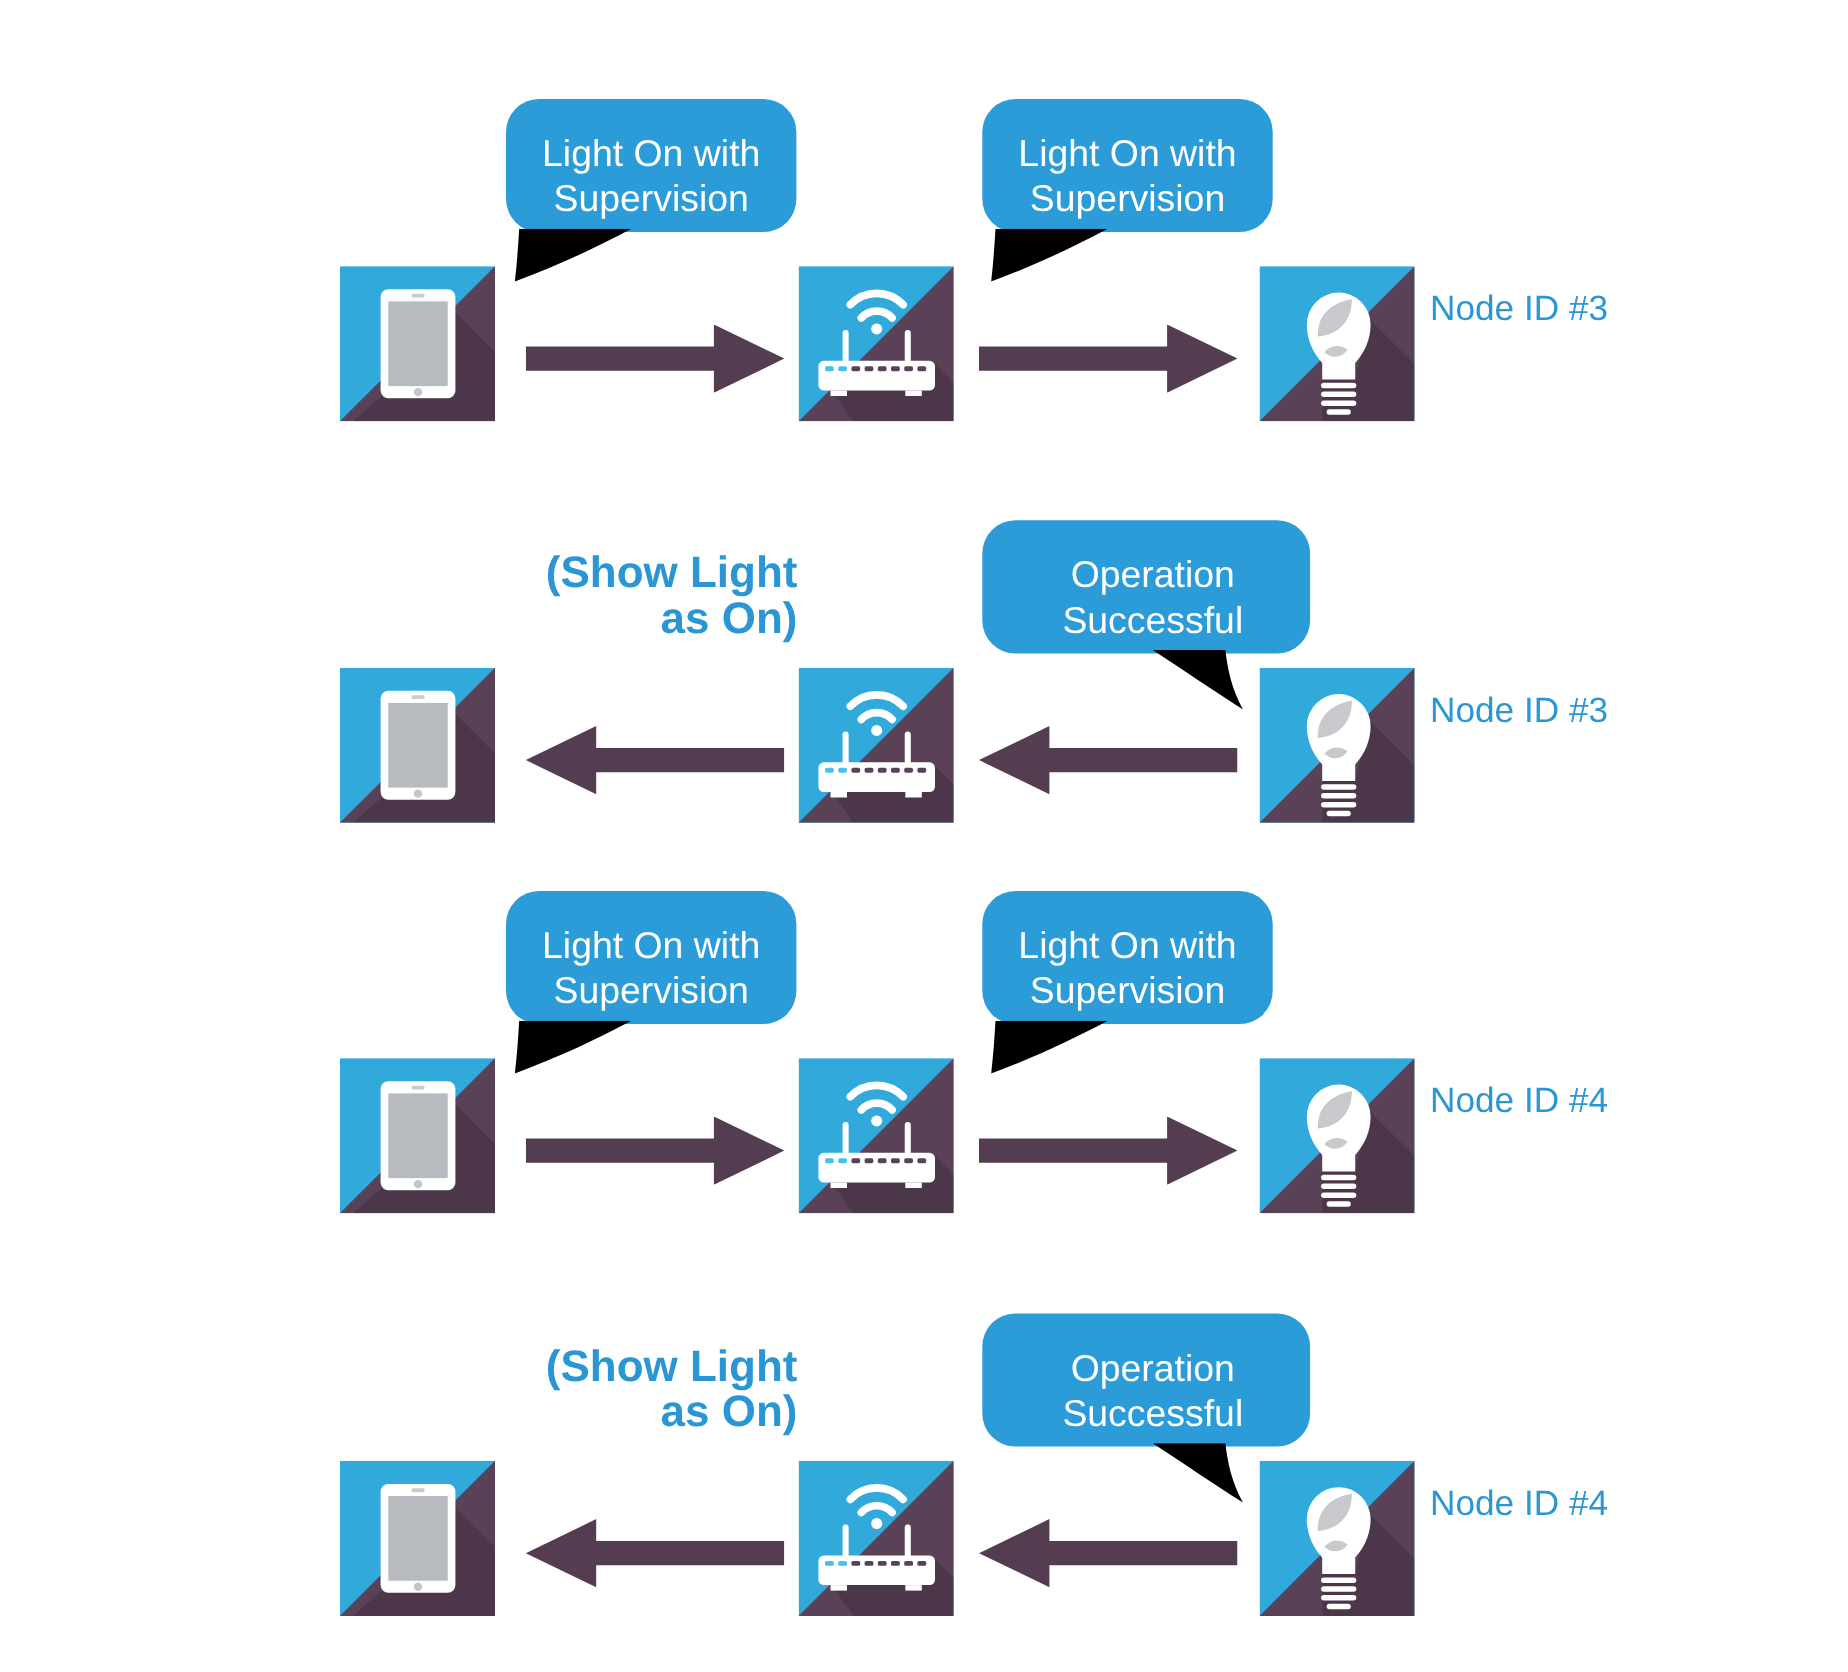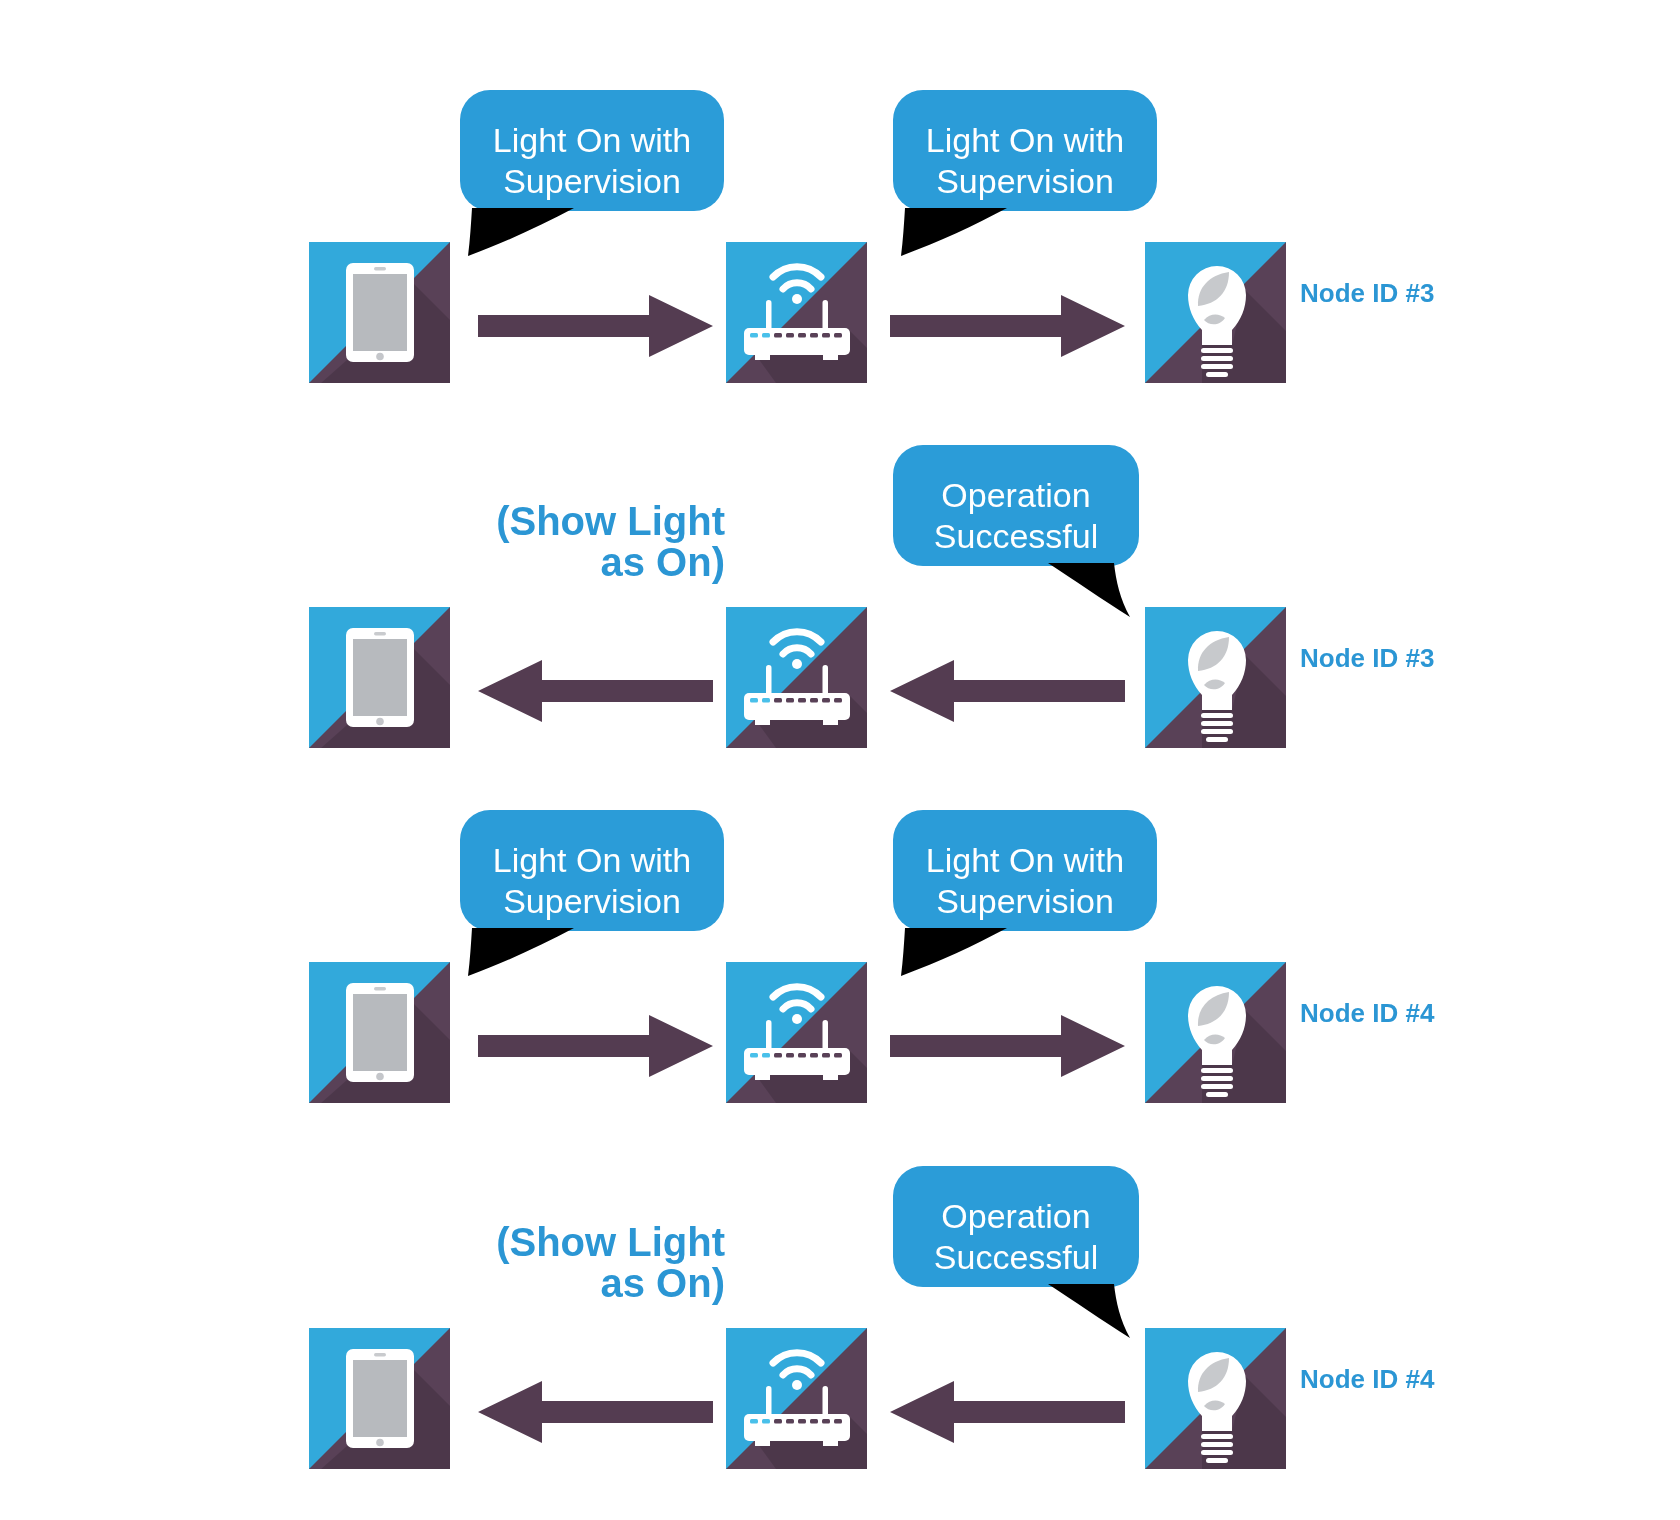--- a/index.html
+++ b/index.html
@@ -22,21 +22,21 @@
   .row.r1{top:80px;} .row.r2{top:445px;} .row.r3{top:800px;} .row.r4{top:1166px;}
 
   .bubble{
     position:absolute;width:264px;height:121px;background:var(--bubble-blue);
     border-radius:30px;color:#fff;font-size:34px;line-height:41px;text-align:center;
     display:flex;align-items:center;justify-content:center;padding:0;
   }
   .bubble .bubble-text{display:block;width:240px;margin-top:20px;}
   .bubble.b1{left:460px;top:10px;}
   .bubble.b2{left:893px;top:10px;}
-  .bubble.op{left:893px;top:0;width:246px;}
+  .bubble.op{left:893px;top:28px;width:286px;padding-left:12px;}
   .tail{position:absolute;top:118px;}
   .tail.left{left:8px;width:110px;height:50px;}
   .tail.right{left:155px;width:90px;height:54px;}
 
   .note{
     position:absolute;left:445px;top:56px;width:280px;text-align:right;
     font-size:40px;line-height:41px;font-weight:bold;color:var(--text-blue);
   }
   .note span{display:block;}
 
@@ -44,21 +44,21 @@
   .icon svg{display:block;width:100%;height:100%;}
   .icon.tablet{left:309px;}
   .icon.router{left:726px;}
   .icon.bulb{left:1145px;}
 
   .arrow{position:absolute;top:215px;width:235px;height:62px;color:var(--arrow-purple);}
   .arrow.a1{left:478px;}
   .arrow.a2{left:890px;}
 
   .node-label{
-    position:absolute;left:1300px;top:198px;font-size:26px;font-weight:bold;
+    position:absolute;left:1300px;top:182px;font-size:32px;font-weight:normal;
     color:var(--text-blue);white-space:nowrap;
   }
 </style>
 </head>
 <body>
 
 <svg width="0" height="0" style="position:absolute" aria-hidden="true">
   <defs>
     <symbol id="g-arrow-right" viewBox="0 0 235 62">
       <polygon points="0,20 171,20 171,0 235,31 171,62 171,42 0,42" fill="currentColor"></polygon>

